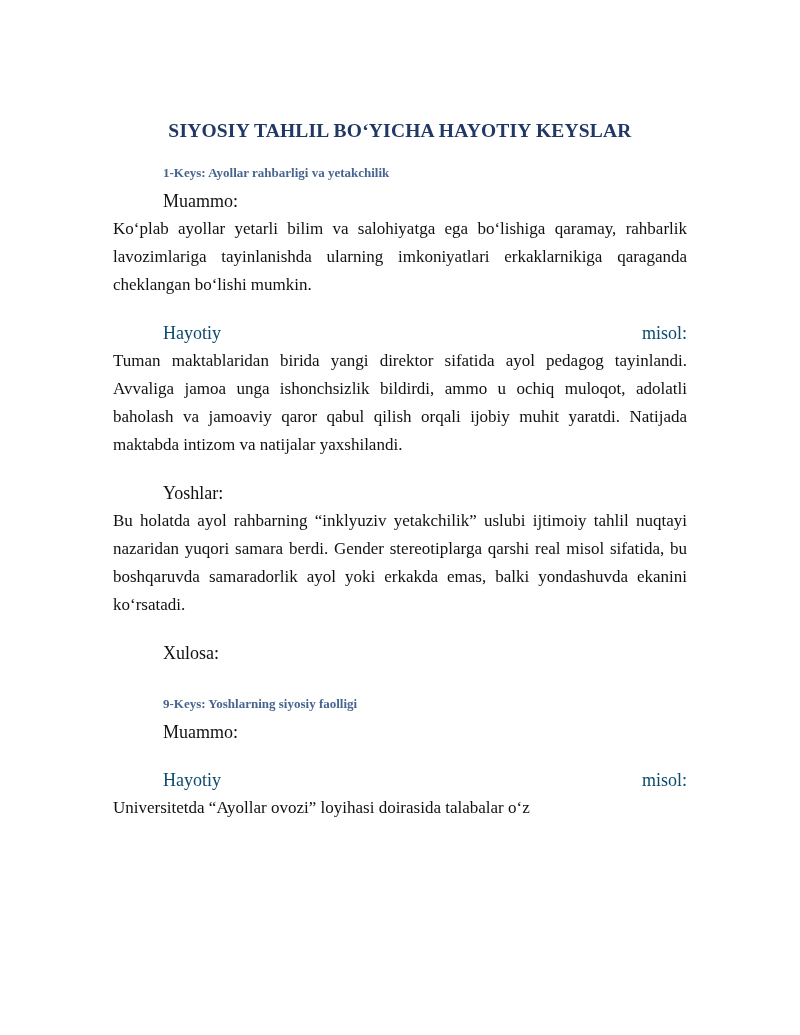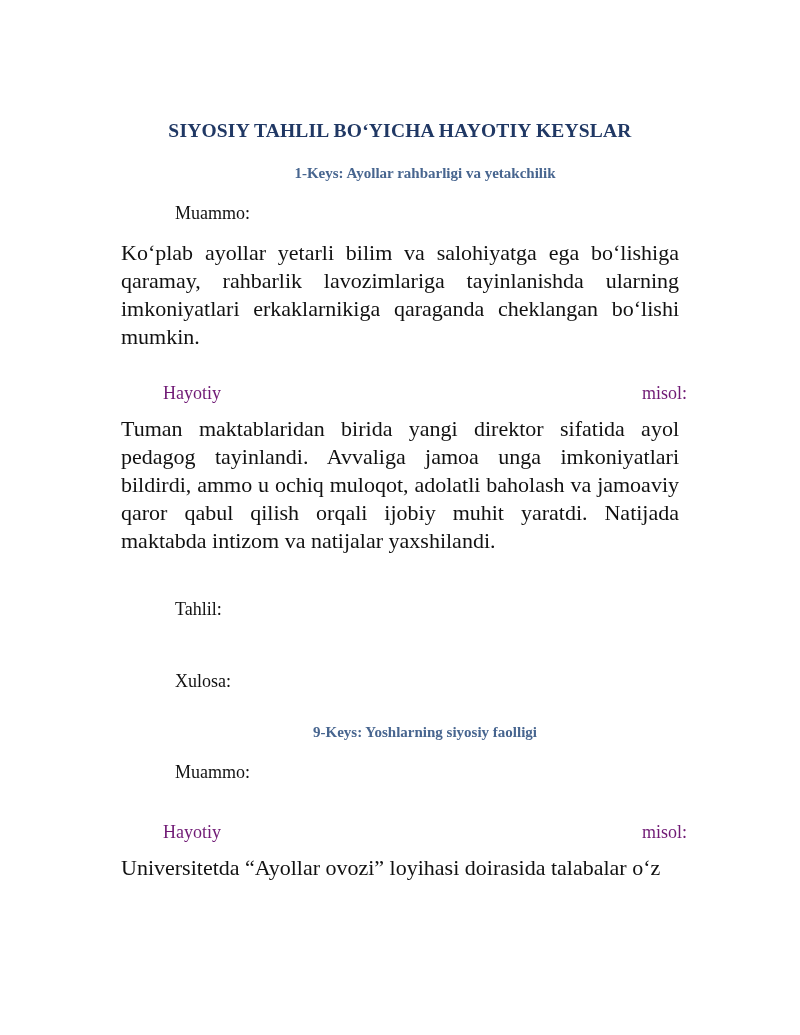--- a/index.html
+++ b/index.html
@@ -38,59 +38,58 @@
     color: #203864;
     text-align: center;
     letter-spacing: 0.2px;
     margin: 0;
     padding-top: 118px;
     line-height: 26px;
     white-space: nowrap;
   }
 
   .key-heading {
-    font-size: 15px;
+    font-size: 13px;
     font-weight: bold;
     color: #47658f;
     text-indent: 0;
     padding-left: 50px;
     margin: 0;
     line-height: 28px;
-    text-align: center;
   }
 
   .key-heading.first { margin-top: 15px; }
   .key-heading.second { margin-top: 23px; }
 
   
   .para {
-    font-size: 22px;
+    font-size: 17px;
     line-height: 28px;
     color: #111111;
     text-align: justify;
     text-justify: inter-word;
-    margin: 8px;
+    margin: 0;
     hyphens: none;
   }
 
   
   .label-line {
     font-size: 18px;
     line-height: 28px;
     color: #111111;
-    margin: 12px;
+    margin: 0;
     padding-left: 50px;
     text-align: left;
   }
 
   
   .label-split {
     font-size: 18px;
     line-height: 28px;
-    color: #701a75;
+    color: #0c4a6e;
     margin: 0;
     display: flex;
     justify-content: space-between;
     padding-left: 50px;
     padding-right: 0;
   }
   .label-split > span { white-space: nowrap; }
 
   .spacer-sm { height: 20px; }
 </style>
@@ -106,25 +105,26 @@
 
     <p class="label-line">Muammo:</p>
     <p class="para">Ko‘plab ayollar yetarli bilim va salohiyatga ega bo‘lishiga qaramay, rahbarlik lavozimlariga tayinlanishda ularning imkoniyatlari erkaklarnikiga qaraganda cheklangan bo‘lishi mumkin.</p>
 
     <div class="spacer-sm"></div>
 
     <div class="label-split">
       <span>Hayotiy</span>
       <span>misol:</span>
     </div>
-    <p class="para">Tuman maktablaridan birida yangi direktor sifatida ayol pedagog tayinlandi. Avvaliga jamoa unga imkoniyatlari bildirdi, ammo u ochiq muloqot, adolatli baholash va jamoaviy qaror qabul qilish orqali ijobiy muhit yaratdi. Natijada maktabda intizom va natijalar yaxshilandi.</p>
+    <p class="para">Tuman maktablaridan birida yangi direktor sifatida ayol pedagog tayinlandi. Avvaliga jamoa unga ishonchsizlik bildirdi, ammo u ochiq muloqot, adolatli baholash va jamoaviy qaror qabul qilish orqali ijobiy muhit yaratdi. Natijada maktabda intizom va natijalar yaxshilandi.</p>
 
     <div class="spacer-sm"></div>
 
-    <p class="label-line">Tahlil:</p>
+    <p class="label-line">Yoshlar:</p>
+    <p class="para">Bu holatda ayol rahbarning “inklyuziv yetakchilik” uslubi ijtimoiy tahlil nuqtayi nazaridan yuqori samara berdi. Gender stereotiplarga qarshi real misol sifatida, bu boshqaruvda samaradorlik ayol yoki erkakda emas, balki yondashuvda ekanini ko‘rsatadi.</p>
 
     <div class="spacer-sm"></div>
 
     <p class="label-line">Xulosa:</p>
 
     <h2 class="key-heading second">9-Keys: Yoshlarning siyosiy faolligi</h2>
 
     <p class="label-line">Muammo:</p>
 
     <div class="spacer-sm"></div>

